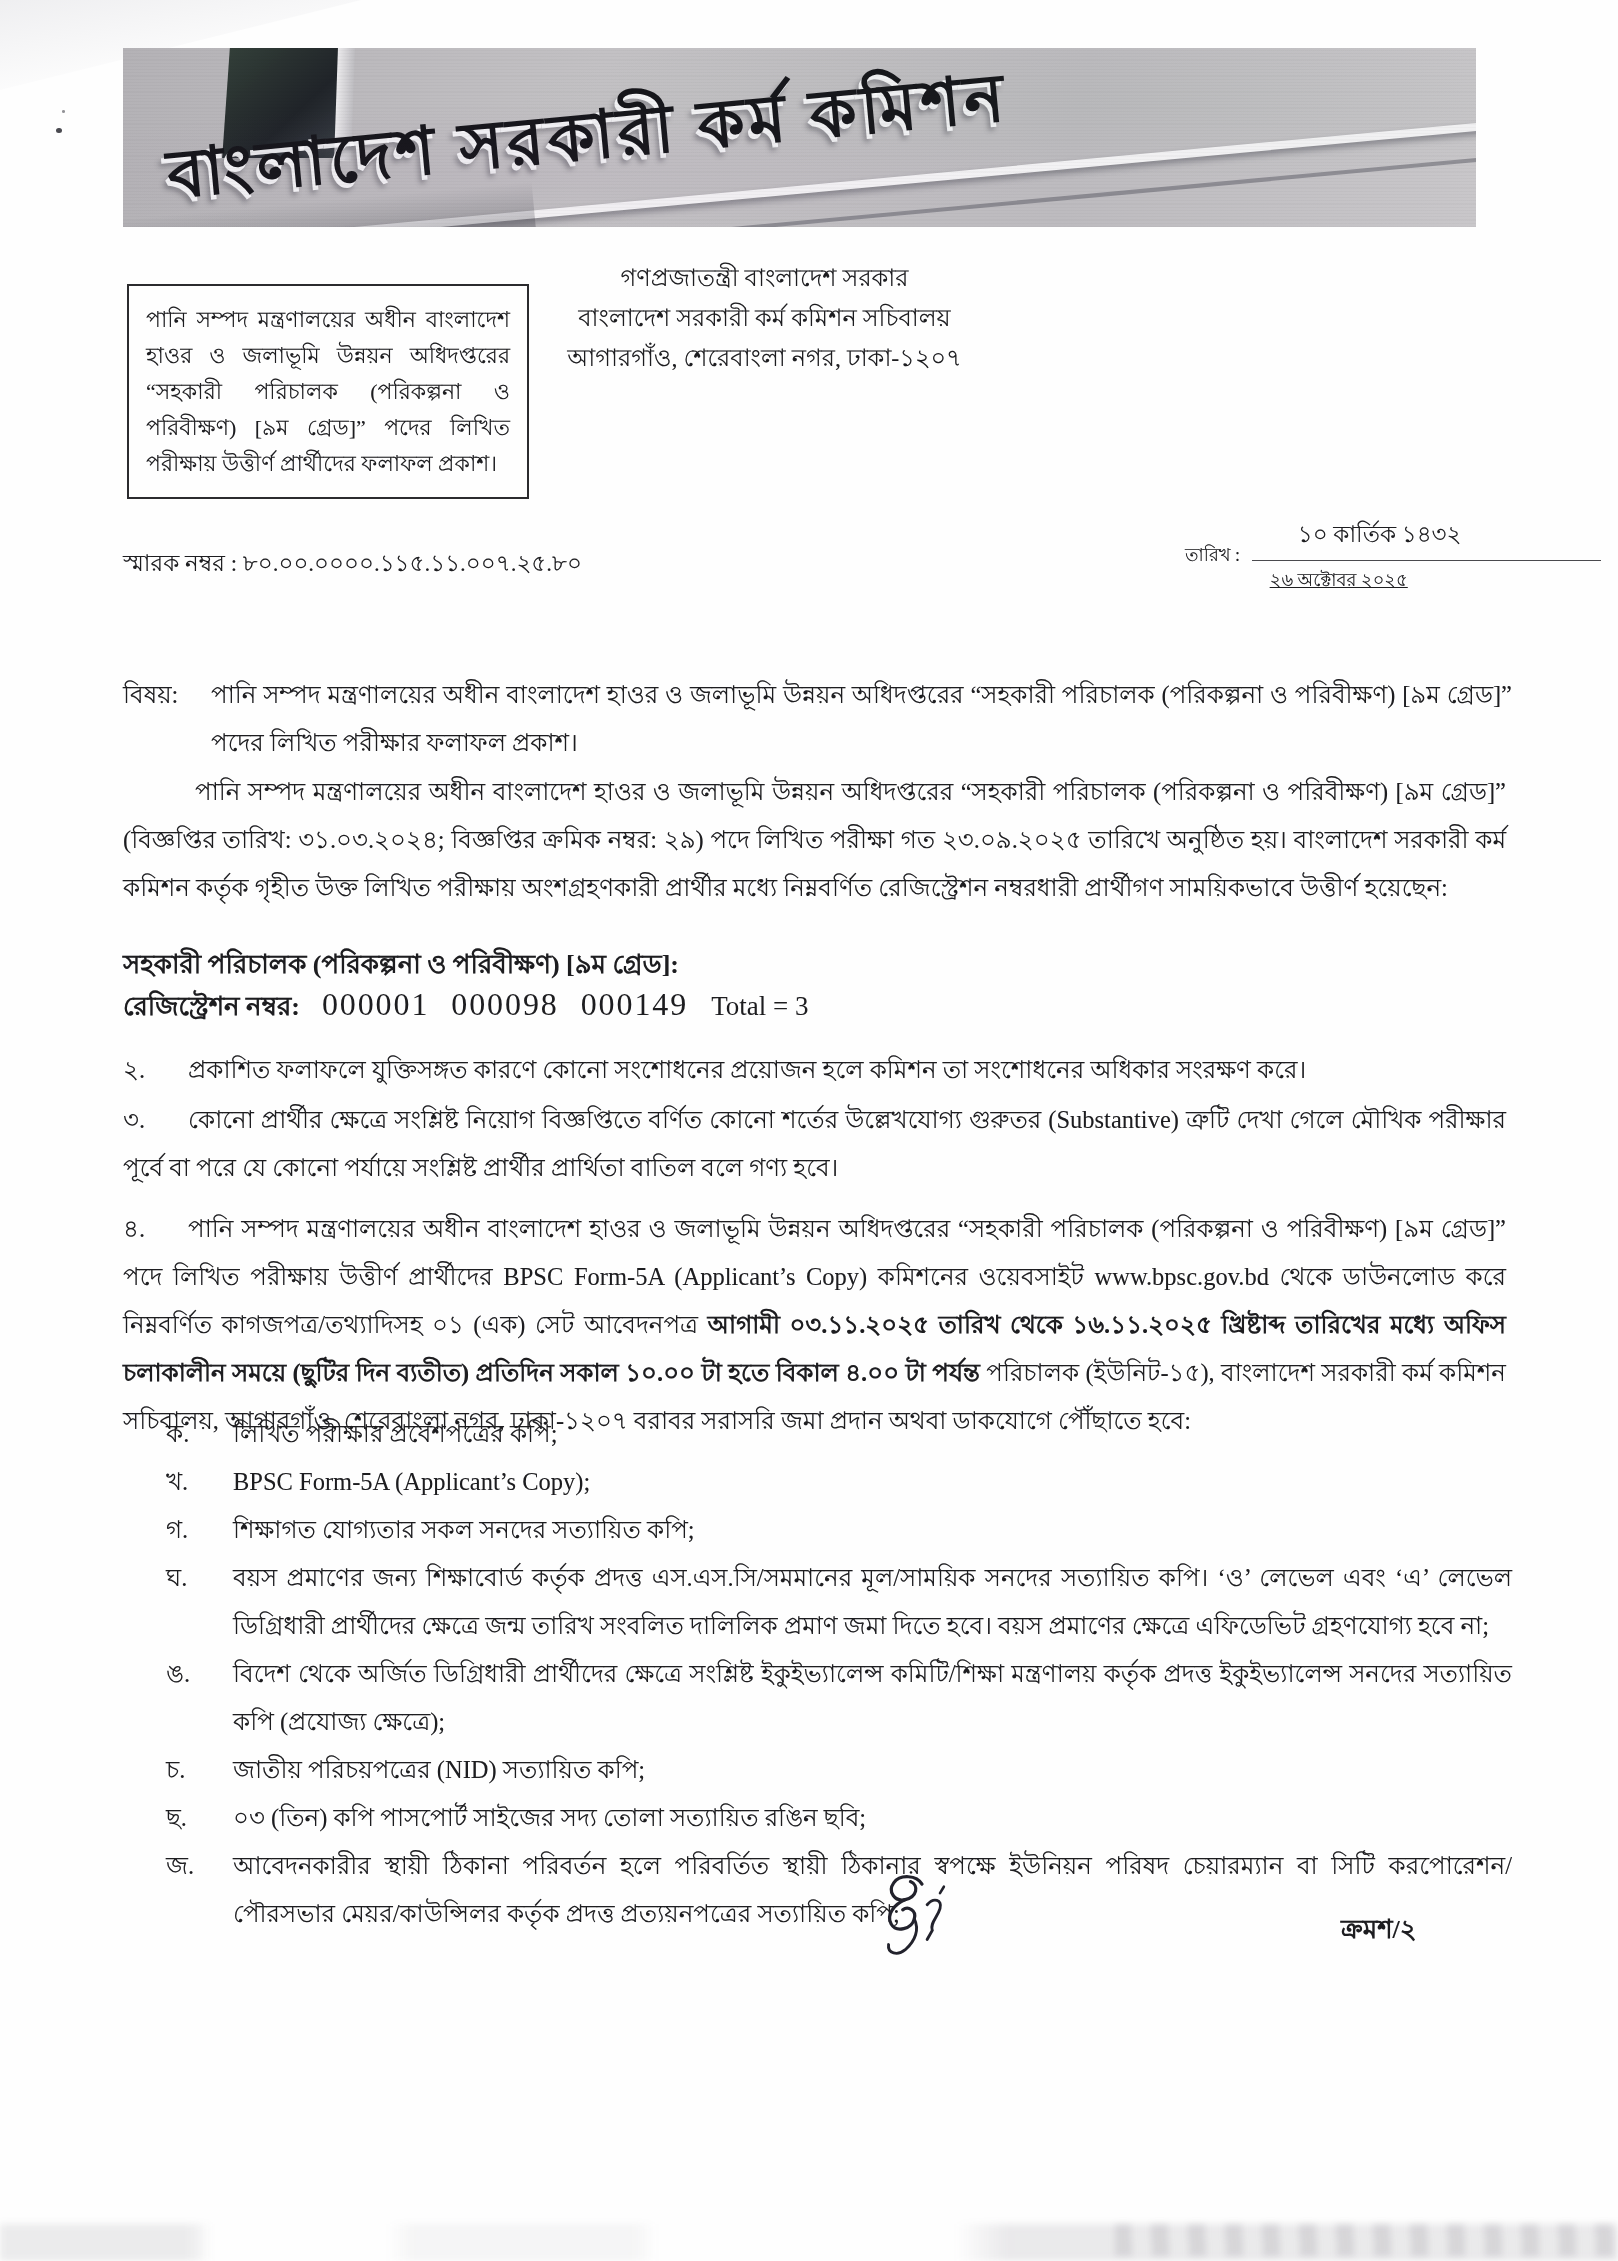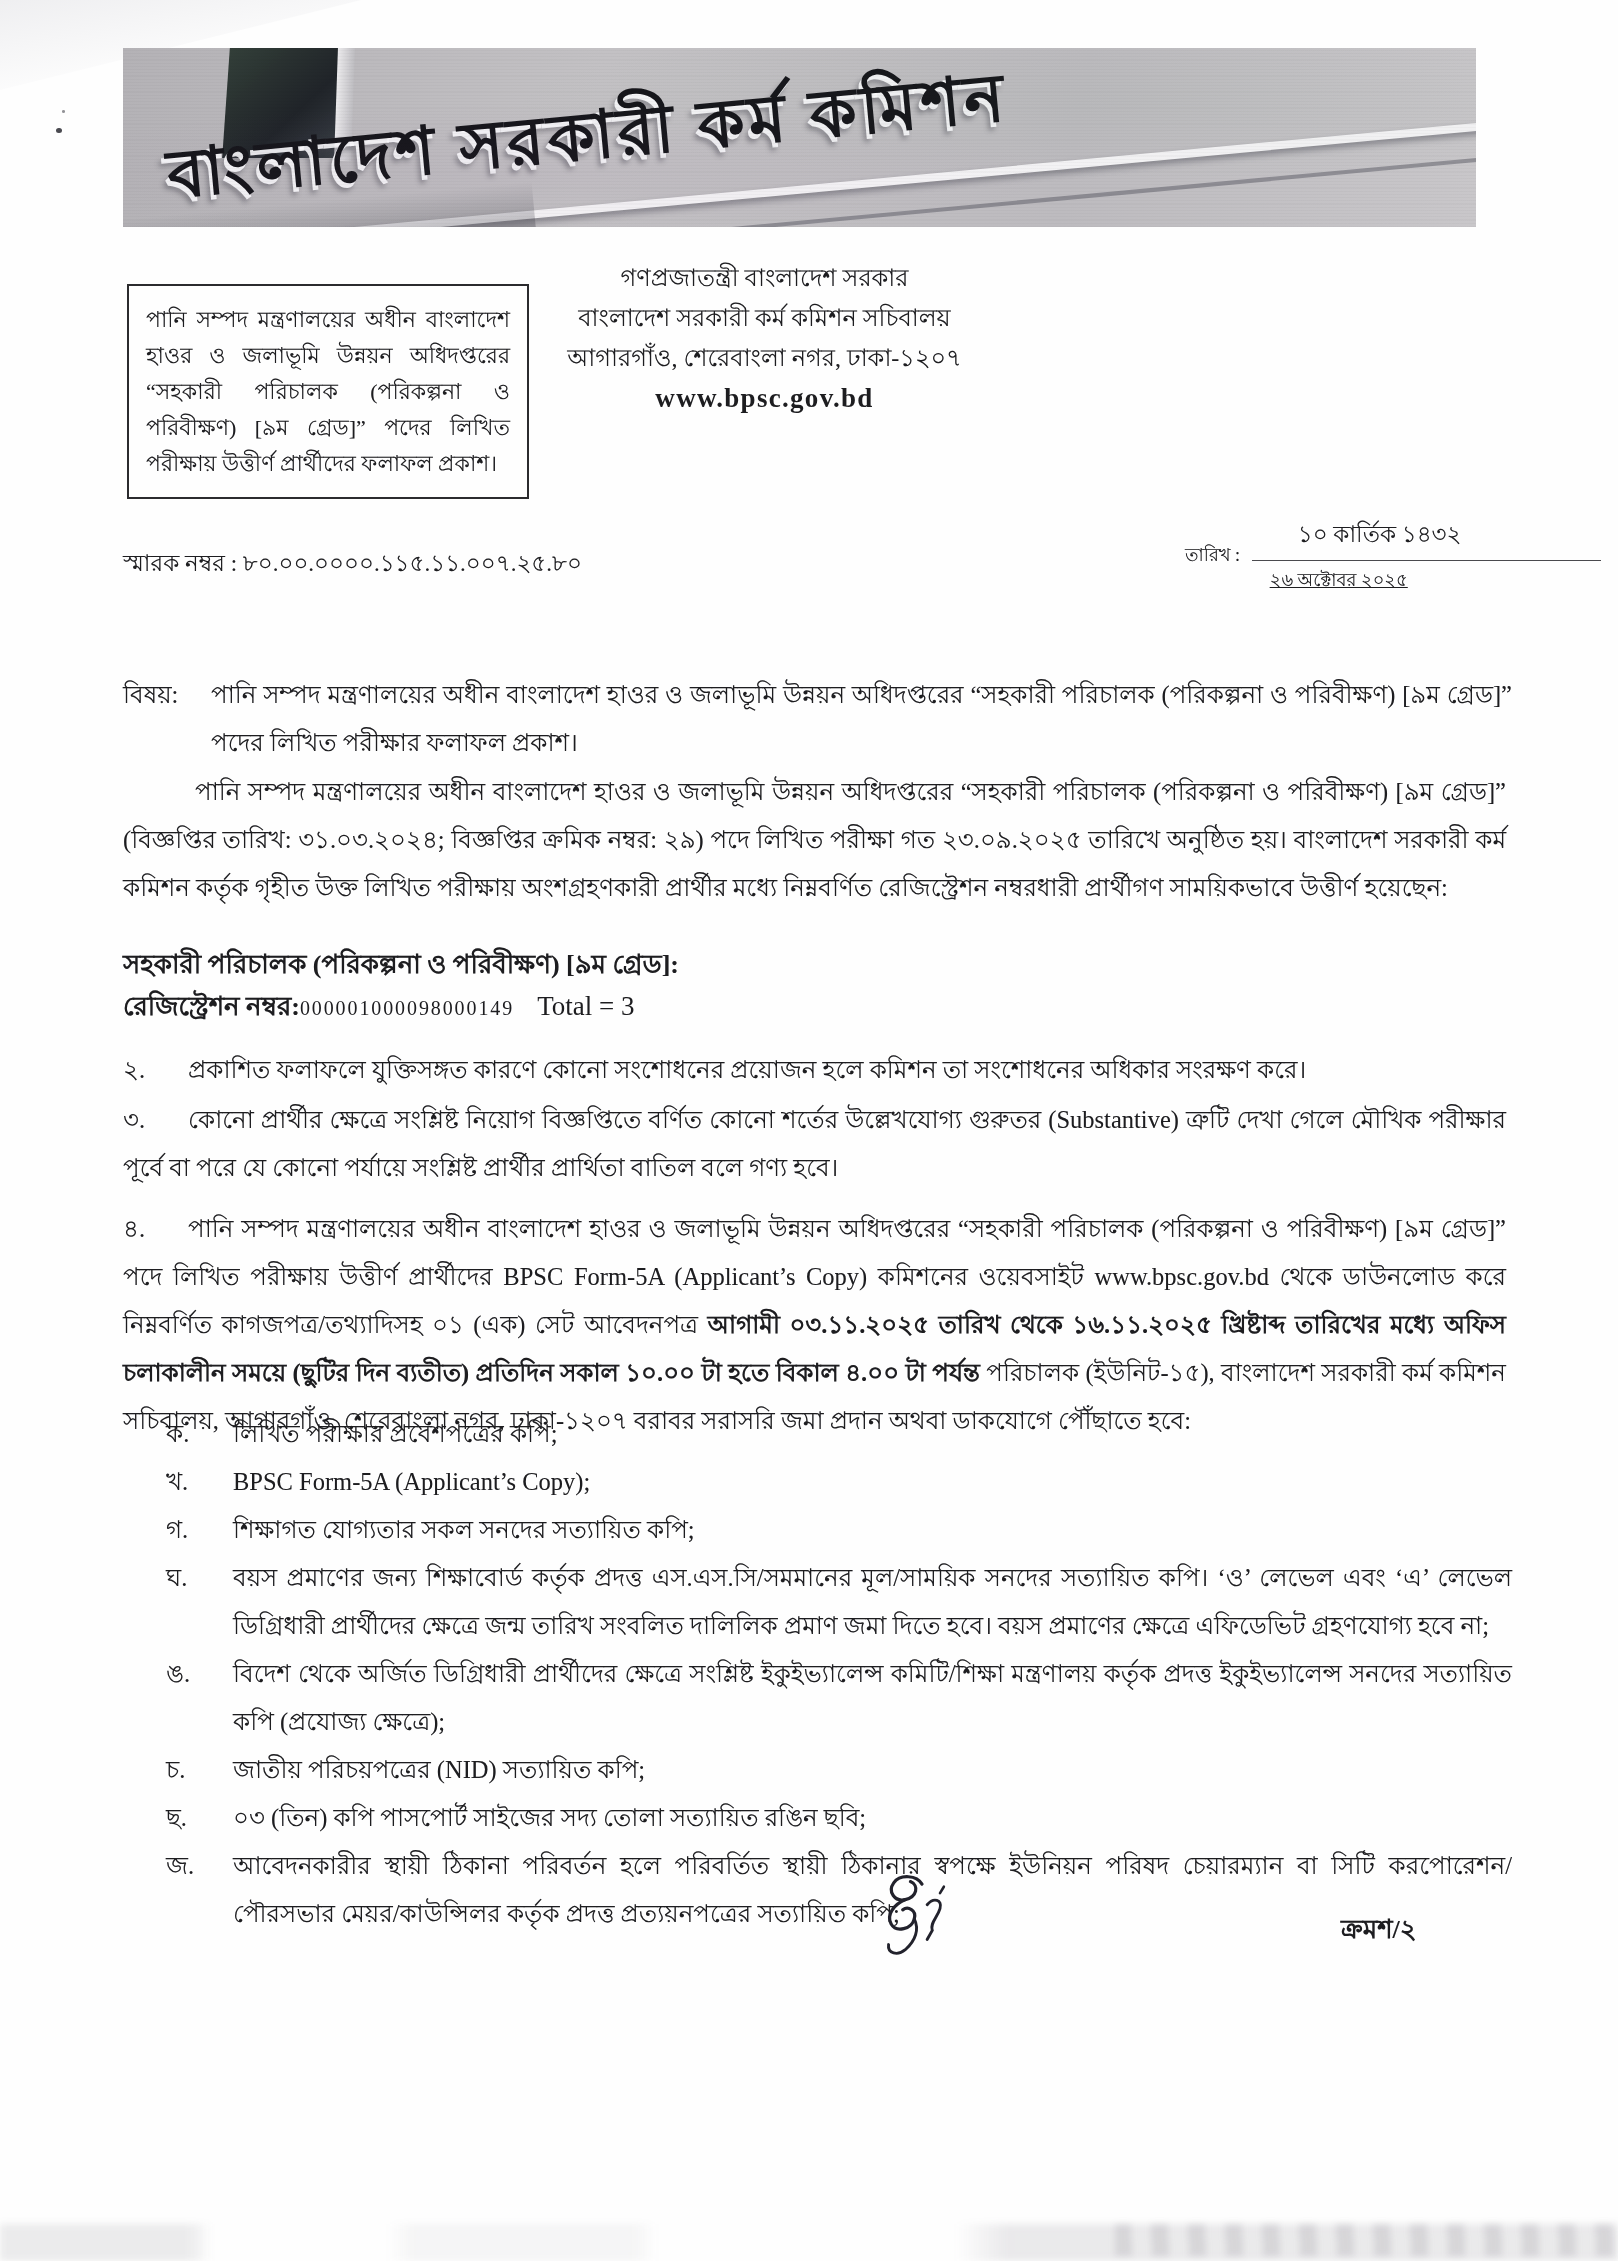--- a/index.html
+++ b/index.html
@@ -81,21 +81,21 @@
   .subject{ position:absolute; left:123px; top:671px; width:1389px; display:flex; font-size:24.5px; line-height:48px; }
   .subject-label{ flex:none; width:79px; }
   .subject-text{ flex:1; text-align:justify; padding-left:9px; }
 
   .para{ font-size:24.5px; line-height:48px; text-align:justify; }
   .para1{ position:absolute; left:123px; top:768px; width:1383px; text-indent:72px; }
 
   .post-heading{ position:absolute; left:123px; top:944px; font-size:26px; font-weight:700; }
   .reg-line{ position:absolute; left:123px; top:986px; display:flex; align-items:baseline;justify-content:center; }
   .reg-label{ font-size:26px; font-weight:700; }
-  .reg-num{ font-size:20px; letter-spacing:1.9px; }
+  .reg-num{ font-size:32px; letter-spacing:1.9px; margin-left:22px; }
   .reg-total{ font-size:27px; margin-left:23px; }
 
   .point{ position:absolute; left:123px; width:1383px; }
   .point .num{ display:inline-block; }
   .point .numgap{ display:inline-block; width:43px; }
   .point2{ top:1046px; }
   .point3{ top:1096px; }
   .point4{ top:1205px; }
   .bold{ font-weight:700; }
 
@@ -151,21 +151,20 @@
     <div class="photo-shadow-bl"></div>
     <div class="photo-grain"></div>
   </div>
 
   <div class="side-box bn">পানি সম্পদ মন্ত্রণালয়ের অধীন বাংলাদেশ হাওর ও জলাভূমি উন্নয়ন অধিদপ্তরের “সহকারী পরিচালক (পরিকল্পনা ও পরিবীক্ষণ) [৯ম গ্রেড]” পদের লিখিত পরীক্ষায় উত্তীর্ণ প্রার্থীদের ফলাফল প্রকাশ।</div>
 
   <div class="letterhead">
     <div class="bn">গণপ্রজাতন্ত্রী বাংলাদেশ সরকার</div>
     <div class="bn">বাংলাদেশ সরকারী কর্ম কমিশন সচিবালয়</div>
     <div class="bn">আগারগাঁও, শেরেবাংলা নগর, ঢাকা-১২০৭</div>
-    <div class="website">www.bpsc.gov.bd</div>
   </div>
 
   <div class="memo-line bn">স্মারক নম্বর : ৮০.০০.০০০০.১১৫.১১.০০৭.২৫.৮০</div>
   <div class="date-block">
     <div class="date-label bn">তারিখ :</div>
     <div class="date-stack">
       <div class="date-top bn">১০ কার্তিক ১৪৩২</div>
       <div class="date-bottom bn">২৬ অক্টোবর ২০২৫</div>
     </div>
   </div>

